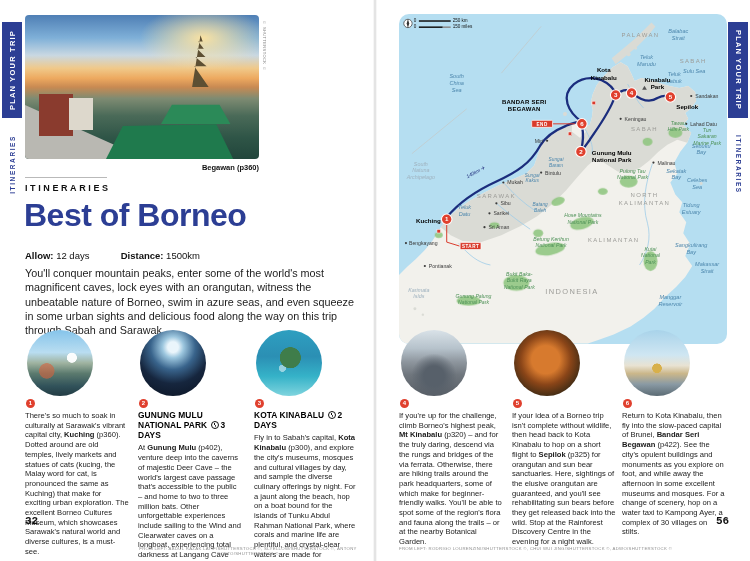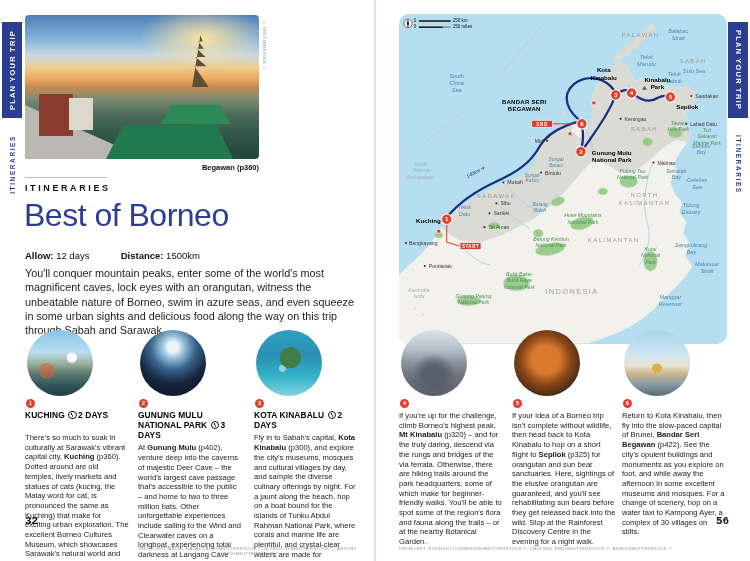--- a/index.html
+++ b/index.html
@@ -30,21 +30,21 @@
   .hero .roof-green2{position:absolute;left:58%;bottom:24%;width:70px;height:24px;background:#2b8a58;
     clip-path:polygon(0 100%,16% 18%,84% 18%,100% 100%);}
   .hero .bldg-red{position:absolute;left:6%;bottom:16%;width:34px;height:42px;background:#8a3b2e;}
   .hero .bldg-white{position:absolute;left:19%;bottom:20%;width:24px;height:32px;background:#ddd8cc;}
   .hero .road{position:absolute;left:-12%;bottom:-8%;width:52%;height:34%;background:#b9b8b2;transform:rotate(24deg);}
   .hero-credit{position:absolute;left:262px;top:20px;font-size:4px;color:#8a8a8a;letter-spacing:.4px;writing-mode:vertical-rl;}
   .hero-caption{position:absolute;left:25px;top:163px;width:234px;text-align:right;font-size:7.5px;font-weight:bold;color:#111;}
 
   .kicker-rule{position:absolute;left:25px;top:177px;width:82px;height:1px;background:#b9b9b9;}
   .kicker{position:absolute;left:25px;top:183px;font-size:9px;font-weight:bold;letter-spacing:2.6px;color:#111;}
-  .title{position:absolute;left:24px;top:197px;font-size:32px;font-weight:normal;letter-spacing:-.5px;color:var(--accent,#2c3e94);}
+  .title{position:absolute;left:24px;top:197px;font-size:32px;font-weight:bold;letter-spacing:-.5px;color:var(--accent,#2c3e94);}
   .meta-row{position:absolute;left:25px;top:250px;font-size:9.5px;color:#111;}
   .meta-row b{font-weight:bold;}
   .meta-gap{display:inline-block;width:26px;}
   .intro{position:absolute;left:25px;top:266px;width:336px;font-size:10.8px;line-height:14.3px;color:#1d1d1d;}
 
   
   .stop{position:absolute;top:330px;width:104px;}
   .stop-circle{width:66px;height:66px;border-radius:50%;margin-left:2px;}
   .photo-1{background:radial-gradient(circle at 68% 42%,rgba(255,255,255,.95) 0 8%,rgba(255,255,255,0) 9%),radial-gradient(circle at 30% 62%,rgba(214,98,60,.6) 0 12%,rgba(214,98,60,0) 13%),linear-gradient(180deg,#85c4ea 0%,#b9ddf1 34%,#9fb3a0 50%,#5b7a6e 66%,#31525a 85%,#223c44 100%);}
   .photo-2{background:radial-gradient(circle at 50% 26%,#eaf5fb 0 9%,#9cc6de 18%,#39648c 38%,#16263e 62%,#0a1220 100%);}
@@ -123,21 +123,20 @@
     <b>Distance:</b>
     <span>1500km</span>
   </div>
 
   <div class="intro">You'll conquer mountain peaks, enter some of the world's most magnificent caves, lock eyes with an orangutan, witness the unbeatable nature of Borneo, swim in azure seas, and even squeeze in some urban sights and delicious food along the way on this trip through Sabah and Sarawak.</div>
 
   <div id="stops-left">
       <div class="stop" style="left: 25px;">
         <div class="stop-circle photo-1"></div>
         <div class="stop-badge">1</div>
-        <div class="stop-head"><span>KUCHING </span><span class="clock"></span><span>2 DAYS</span></div>
         <div class="stop-body"><span>There's so much to soak in culturally at Sarawak's vibrant capital city, </span><b>Kuching</b><span> (p360). Dotted around are old temples, lively markets and statues of cats (kucing, the Malay word for cat, is pronounced the same as Kuching) that make for exciting urban exploration. The excellent Borneo Cultures Museum, which showcases Sarawak's natural world and diverse cultures, is a must-see.</span></div>
       </div>
       <div class="stop" style="left: 138px;">
         <div class="stop-circle photo-2"></div>
         <div class="stop-badge">2</div>
         <div class="stop-head"><span>GUNUNG MULU NATIONAL PARK </span><span class="clock"></span><span>3 DAYS</span></div>
         <div class="stop-body"><span>At </span><b>Gunung Mulu</b><span> (p402), venture deep into the caverns of majestic Deer Cave – the world's largest cave passage that's accessible to the public – and home to two to three million bats. Other unforgettable experiences include sailing to the Wind and Clearwater caves on a longboat, experiencing total darkness at Langang Cave and going on a night walk.</span></div>
       </div>
       <div class="stop" style="left: 254px;">
         <div class="stop-circle photo-3"></div>

